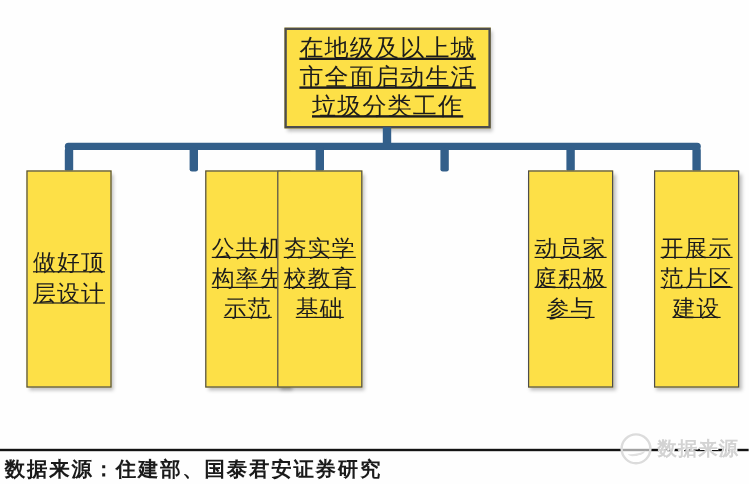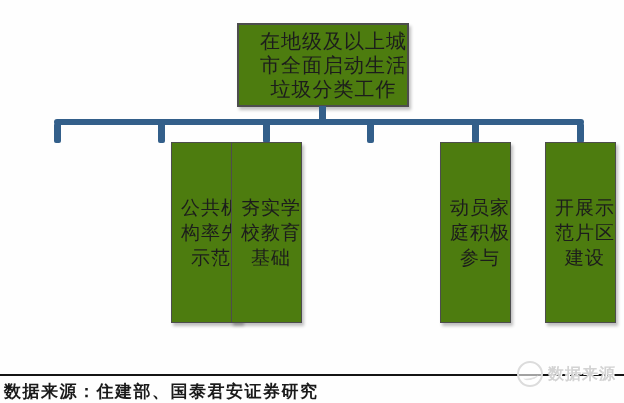--- a/index.html
+++ b/index.html
@@ -15,26 +15,27 @@
   .canvas{
     position:relative;
     width:624px;height:403px;
     background:#fefefe;
     overflow:hidden;
   }
   
   .node{
     position:absolute;
     box-sizing:border-box;
-    background:#4d7c0f;
+    background:#fde047;
     border:1.5px solid var(--box-border);
     box-shadow:2px 3px 3px rgba(0,0,0,.25);
-    display:flex;align-items:center;justify-content:flex-end;
+    display:flex;align-items:center;justify-content:center;
     text-align:center;
     color:var(--ink);
+    text-decoration:underline;
   }
   .node .label{
     white-space:pre-line;
     display:block;
   }
   .root{
     left:237px;top:23px;width:172px;height:84px;
     border-width:2px;
     font-size:20px;line-height:1.2;letter-spacing:1px;
   }
@@ -99,20 +100,24 @@
 
   <div class="conn stem"></div>
   <div class="conn hbar"></div>
   <div class="conn stub s1"></div>
   <div class="conn stub s2"></div>
   <div class="conn stub s3"></div>
   <div class="conn stub s4"></div>
   <div class="conn stub s5"></div>
   <div class="conn stub s6"></div>
 
+  <div class="node child c1">
+    <span class="label">做好顶
+层设计</span>
+  </div>
   <div class="node child c2">
     <span class="label">公共机
 构率先
 示范</span>
   </div>
   <div class="node child c3">
     <span class="label">夯实学
 校教育
 基础</span>
   </div>

